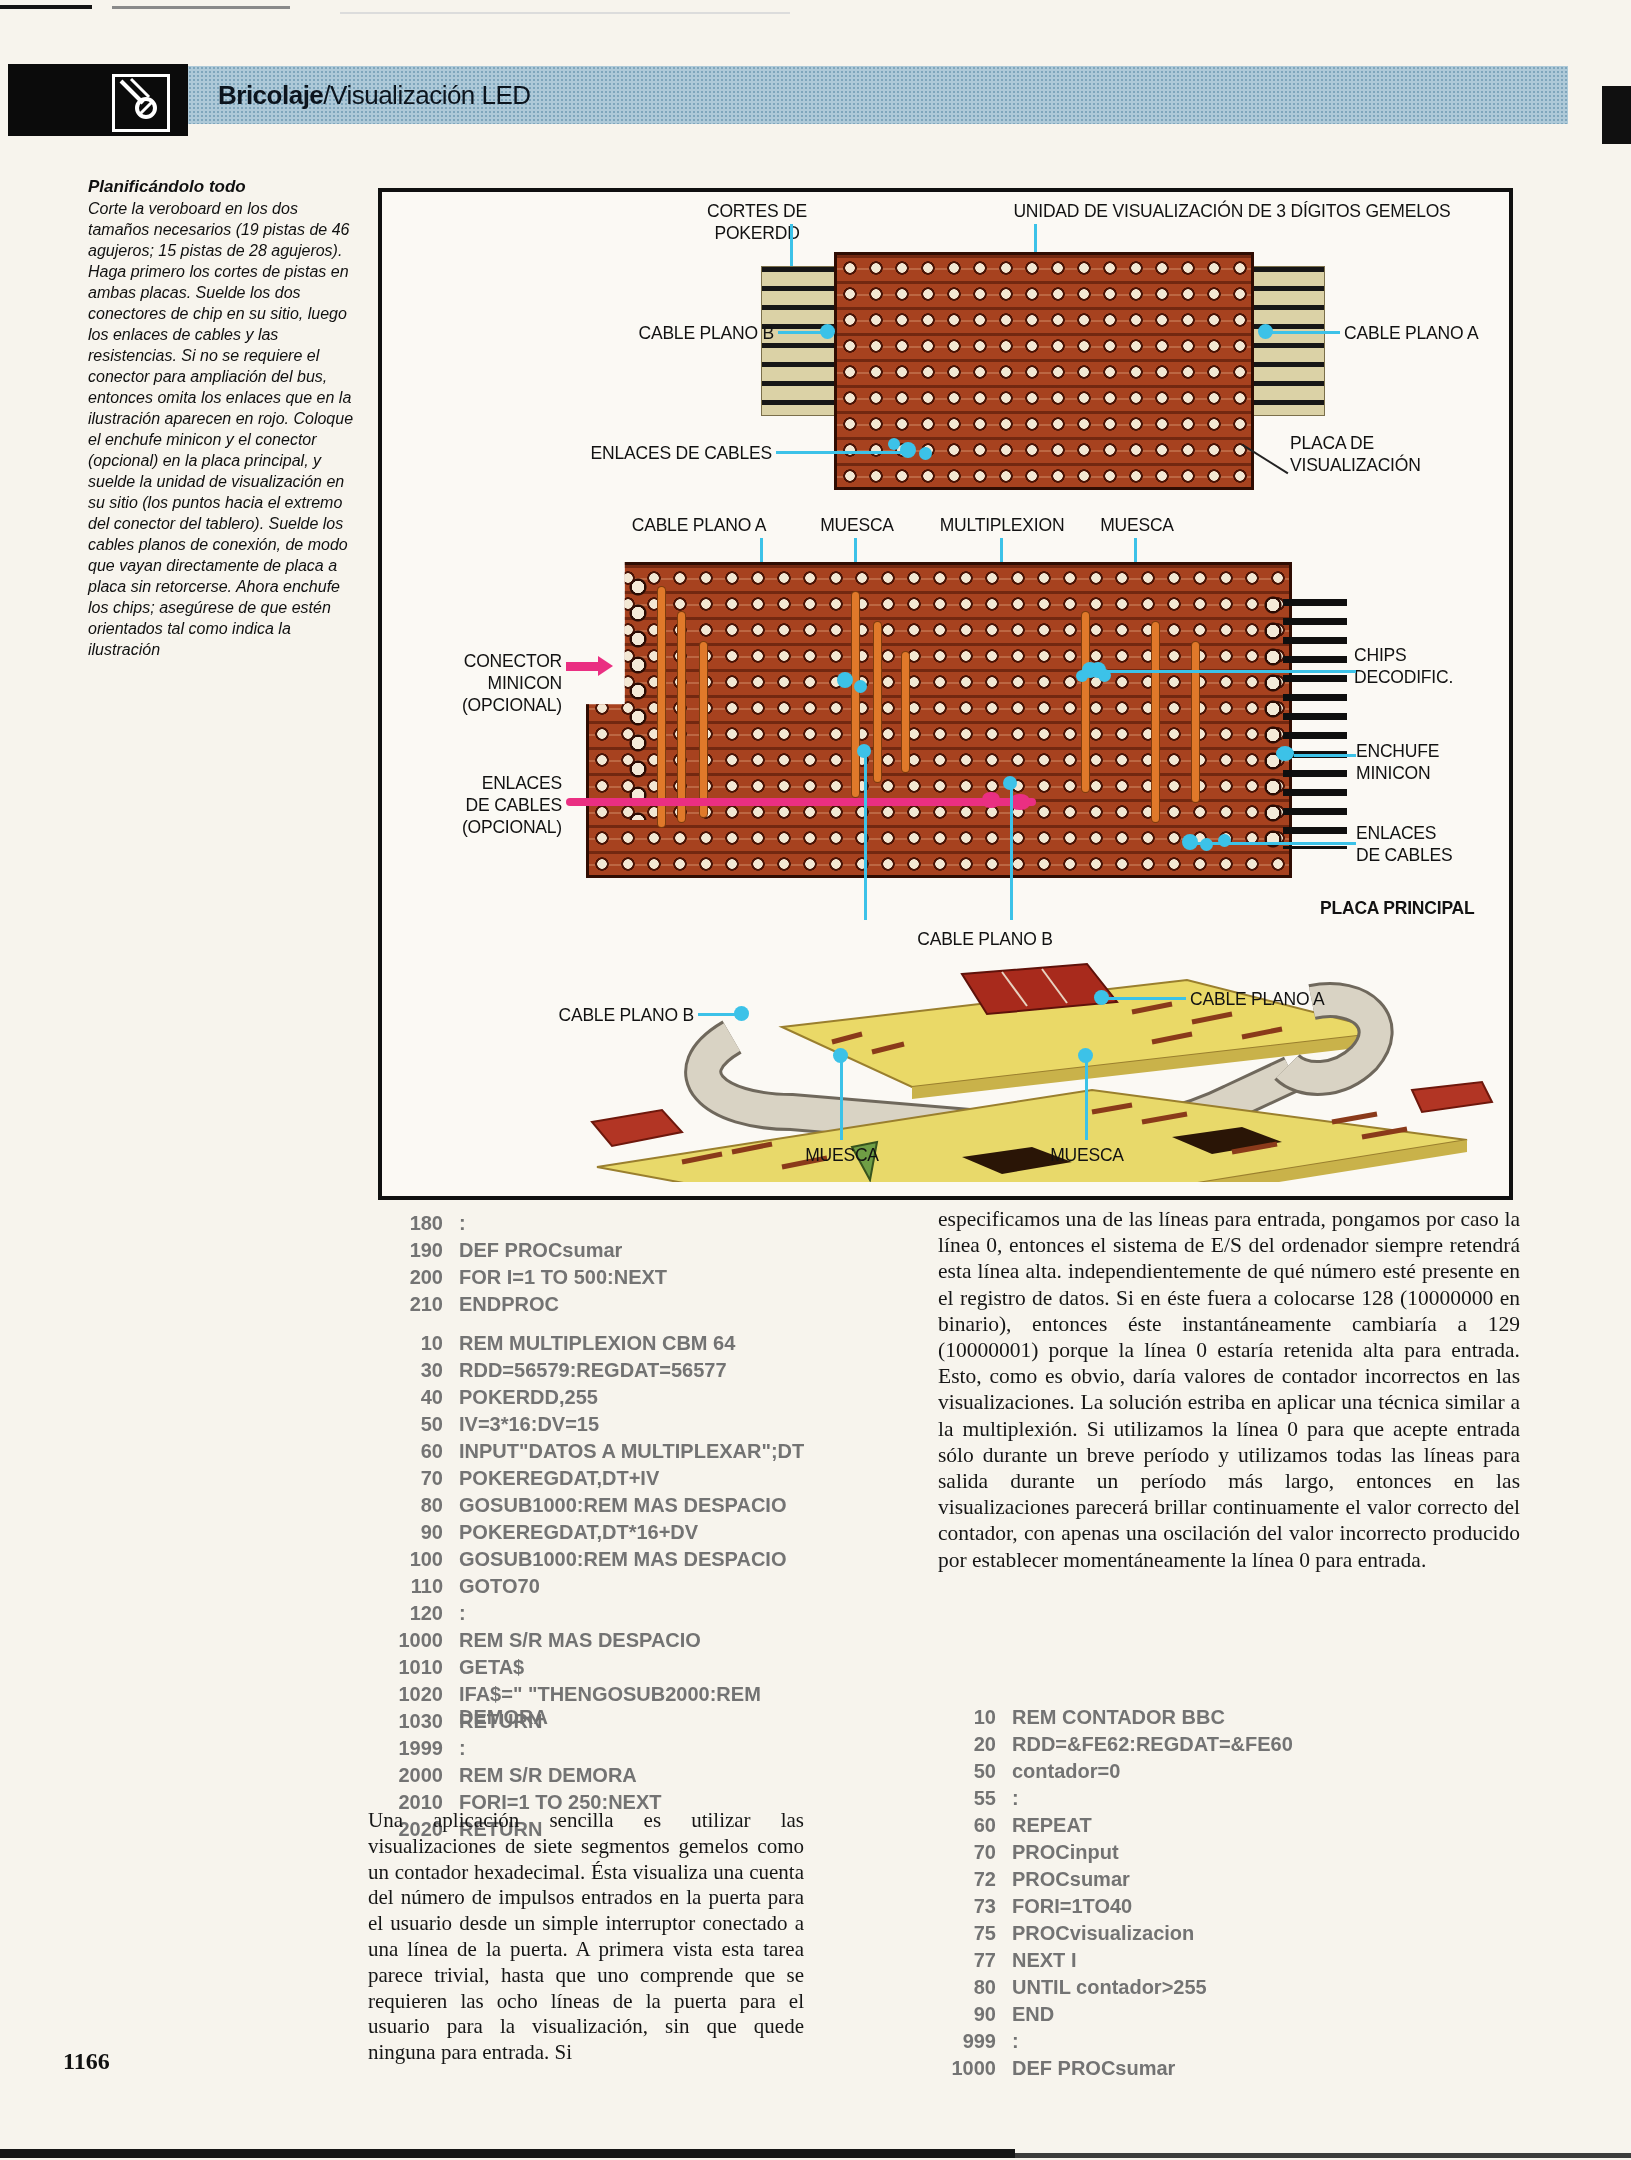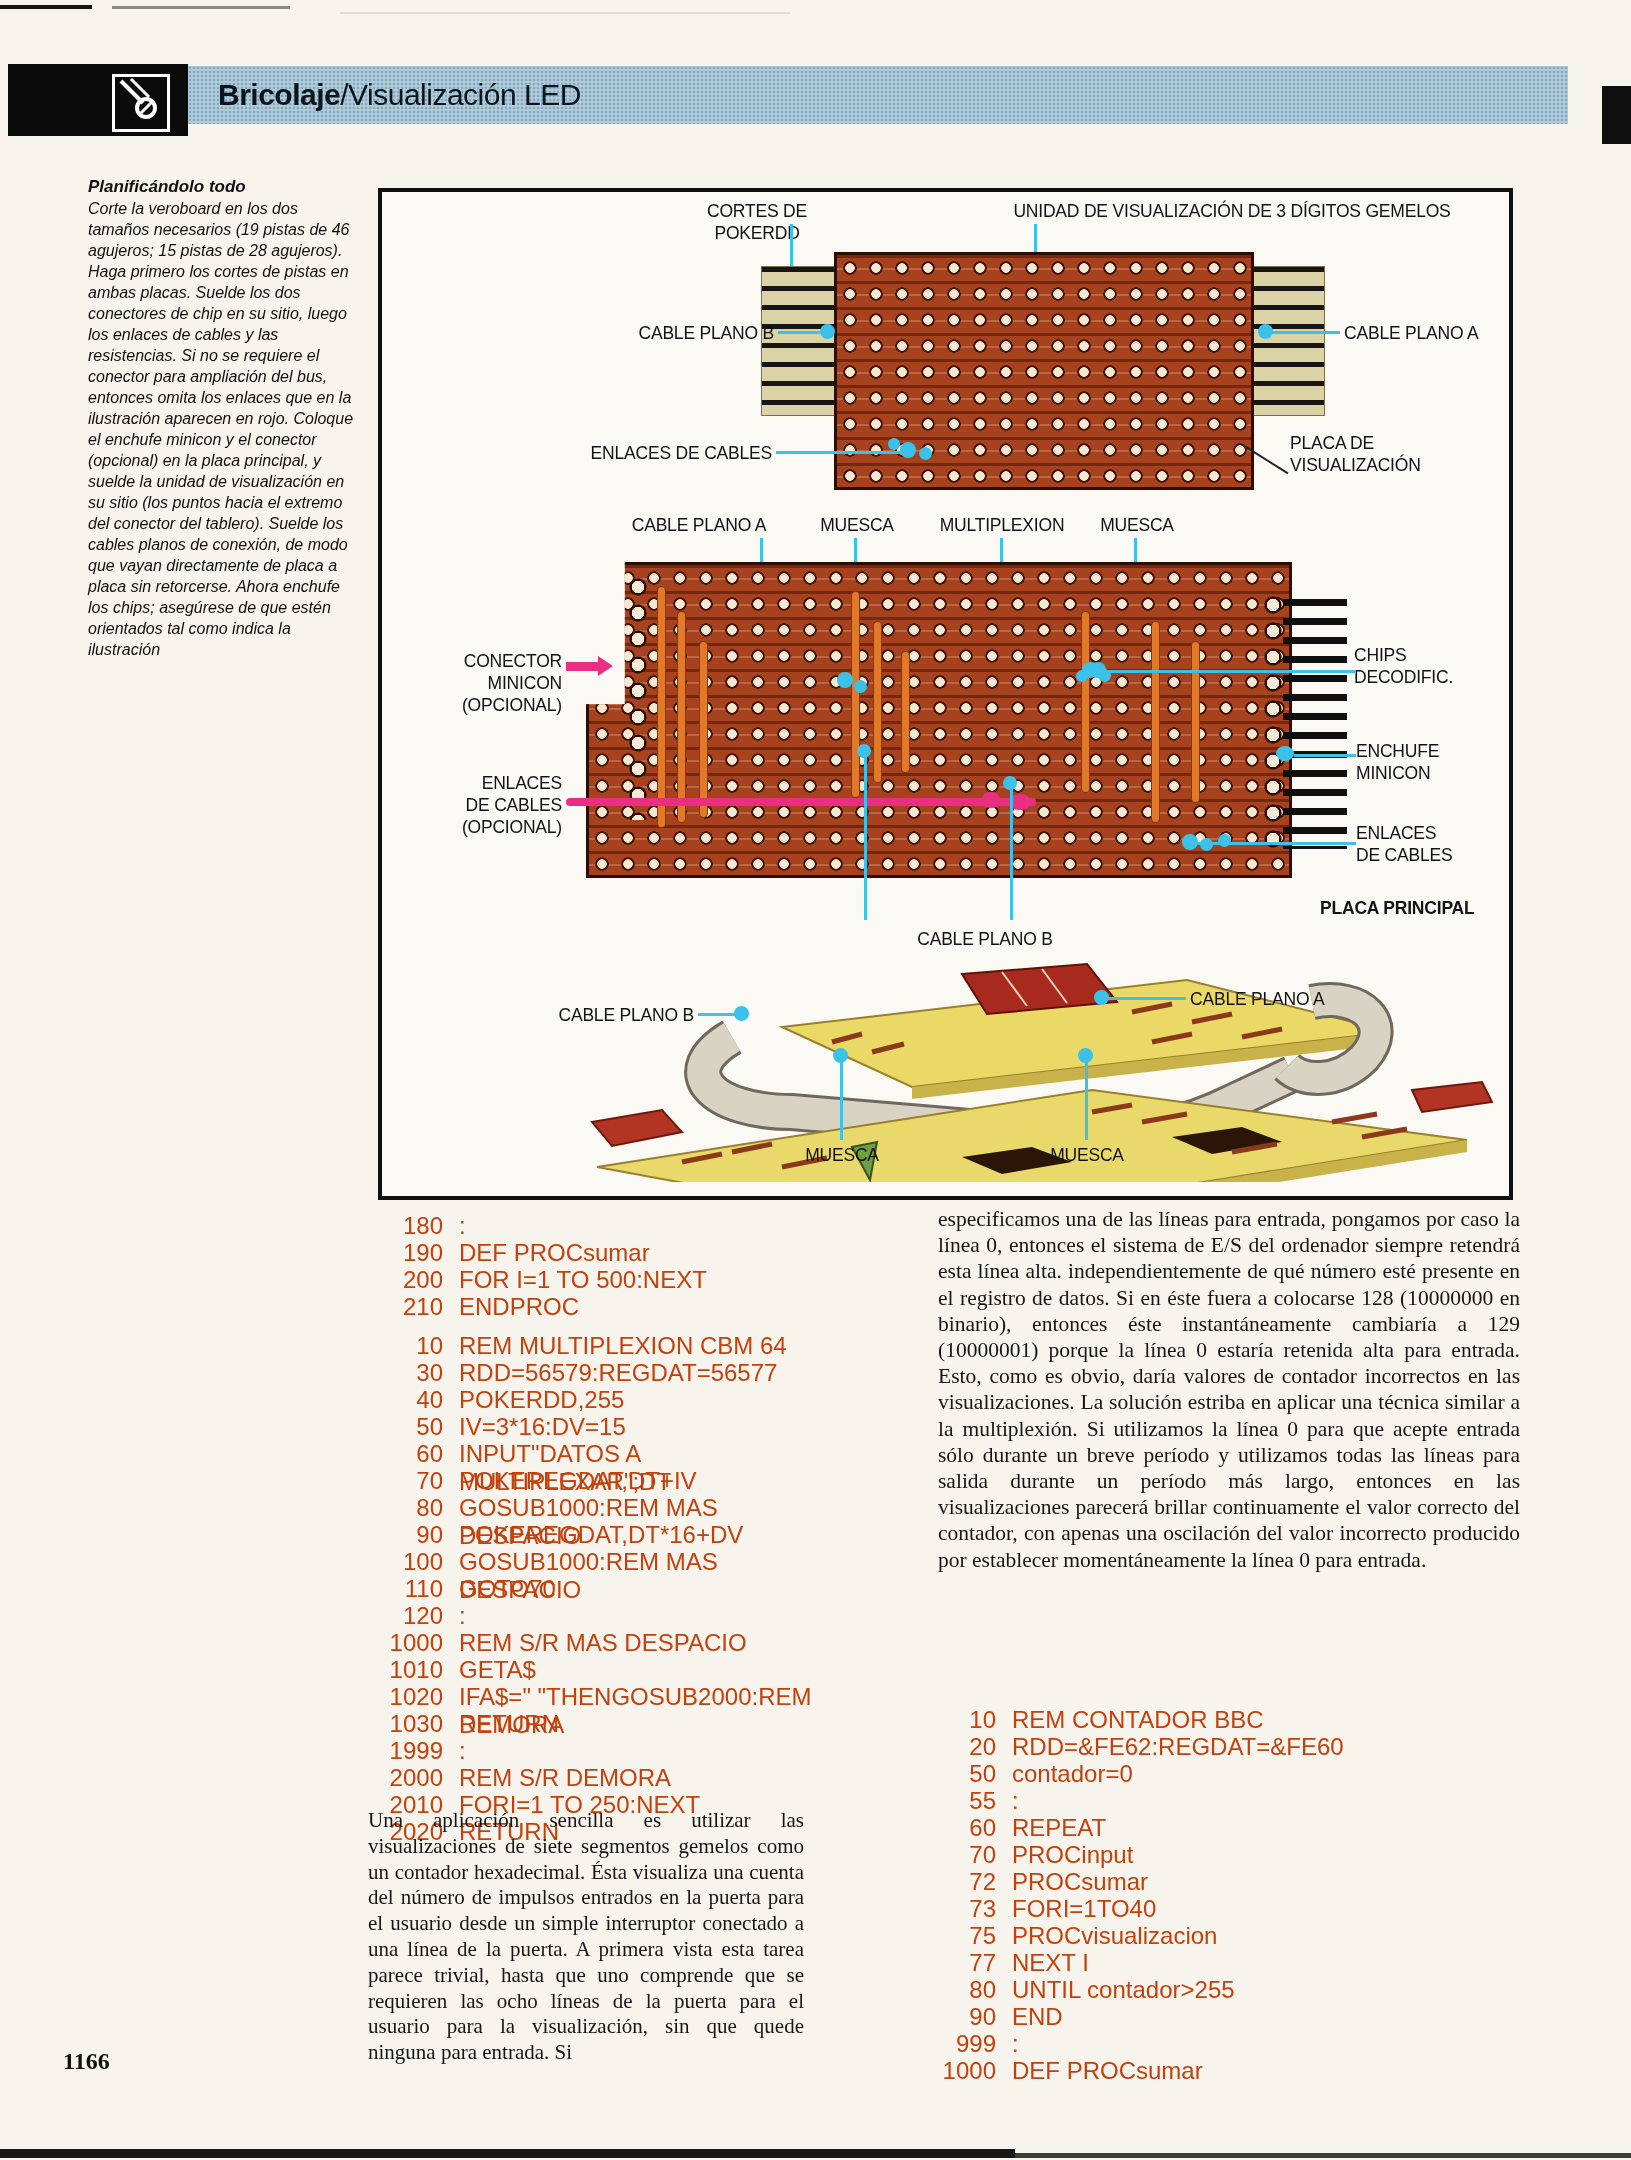--- a/index.html
+++ b/index.html
@@ -6,21 +6,21 @@
   html,body{margin:0;padding:0;}
   body{width:1631px;height:2160px;position:relative;background:#f7f4ed;overflow:hidden;
        font-family:"Liberation Sans",sans-serif;}
   
   .rule{position:absolute;background:#141414;}
   .hdr-black{position:absolute;left:8px;top:64px;width:180px;height:72px;background:#0b0b0b;}
   .hdr-icon{position:absolute;left:112px;top:74px;width:52px;height:52px;border:3px solid #fff;background:#0b0b0b;}
   .hdr-bar{position:absolute;left:188px;top:66px;width:1380px;height:58px;background:#aec9d8;
            background-image:radial-gradient(#7fa6bc 1px, rgba(0,0,0,0) 1.4px);background-size:4px 4px;
            display:flex;align-items:center;}
-  .hdr-title{padding-left:30px;font-size:30px;color:#0c141d;letter-spacing:-0.5px;}
+  .hdr-title{padding-left:30px;font-size:26px;color:#0c141d;letter-spacing:-0.5px;}
   .hdr-title b{font-weight:700;}
   .edge-tab{position:absolute;left:1602px;top:86px;width:29px;height:58px;background:#101010;}
   
   .sidebar{position:absolute;left:88px;top:176px;width:274px;color:#101010;font-style:italic;}
   .sidebar h3{margin:0 0 1px 0;font-size:17px;line-height:21px;font-weight:700;}
   .sidebar p{margin:0;font-size:16px;line-height:21px;}
   
   .dbox{position:absolute;left:378px;top:188px;width:1127px;height:1004px;border:4px solid #101010;background:#fbf9f4;}
   .pcb{background-color:#a7421f;
        background-image:
@@ -34,21 +34,21 @@
          background-size:26px 26px;}
   .wire{position:absolute;width:7px;border-radius:4px;background:#e0792a;box-shadow:0 0 0 1px #7c3c0e;}
   .cl{position:absolute;background:#3cc2e8;}
   .ml{position:absolute;background:#ea2f82;}
   .cdot{position:absolute;background:#3cc2e8;border-radius:50%;}
   .mdot{position:absolute;background:#ea2f82;border-radius:45%;}
   .lbl{position:absolute;font-size:17.5px;line-height:22px;color:#121212;letter-spacing:-0.2px;}
   .r{text-align:right}.c{text-align:center}.pre{white-space:pre-line}
   .diagline{position:absolute;height:2px;background:#222;}
   
-  .code{position:absolute;font-size:24px;color:#c2410c;}
+  .code{position:absolute;font-size:20px;color:#737373;font-weight:bold;}
   .cline{display:flex;height:27px;align-items:baseline;}
   .ln{width:58px;text-align:right;margin-right:16px;flex:none;}
   .para{position:absolute;font-family:"Liberation Serif",serif;color:#161616;text-align:justify;}
   .pg{position:absolute;left:63px;top:2048px;font-family:"Liberation Serif",serif;font-weight:700;font-size:24px;color:#111;}
   .botbar1{position:absolute;left:0;top:2149px;width:1015px;height:9px;background:#161616;}
   .botbar2{position:absolute;left:1015px;top:2153px;width:616px;height:5px;background:#3c3c3c;}
 </style>
 </head>
 <body>
 

